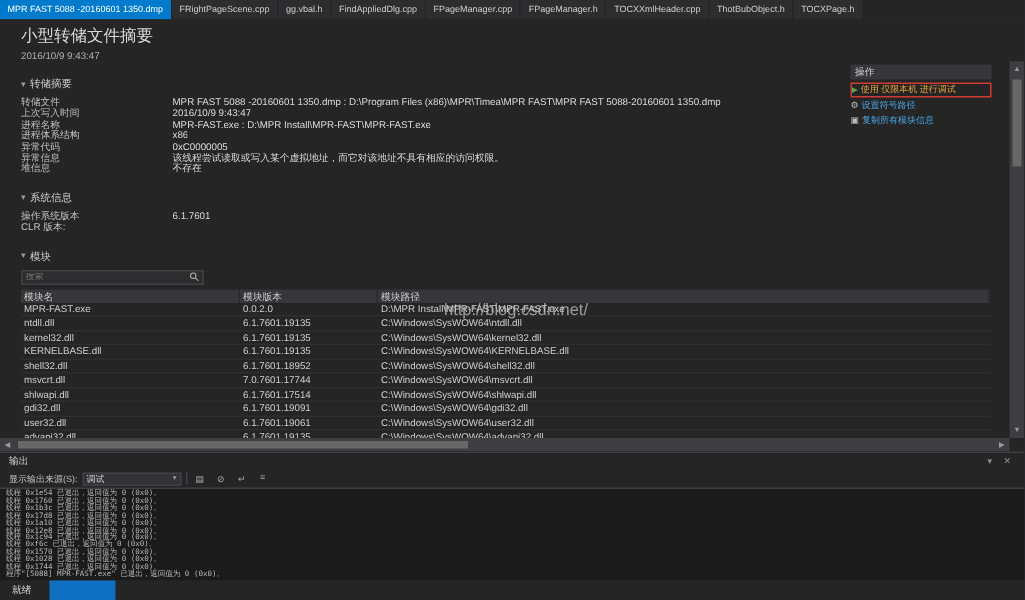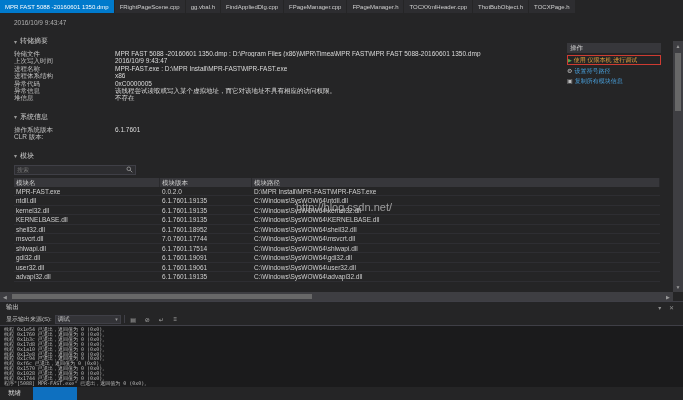--- a/index.html
+++ b/index.html
@@ -97,20 +97,21 @@
     <div class="tab">FindAppliedDlg.cpp</div>
     <div class="tab">FPageManager.cpp</div>
     <div class="tab">FPageManager.h</div>
     <div class="tab">TOCXXmlHeader.cpp</div>
     <div class="tab">ThotBubObject.h</div>
     <div class="tab">TOCXPage.h</div>
   </div>
 
   <div class="document">
     <div class="doc-inner">
+      <div class="page-title">小型转储文件摘要</div>
       <div class="page-timestamp">2016/10/9 9:43:47</div>
 
       <div class="section">
         <div class="section-header">
           <span class="expander">▾</span>
           <span>转储摘要</span>
         </div>
         <div class="kv-rows">
           <div class="kv-row">
             <div class="kv-label">转储文件</div>

